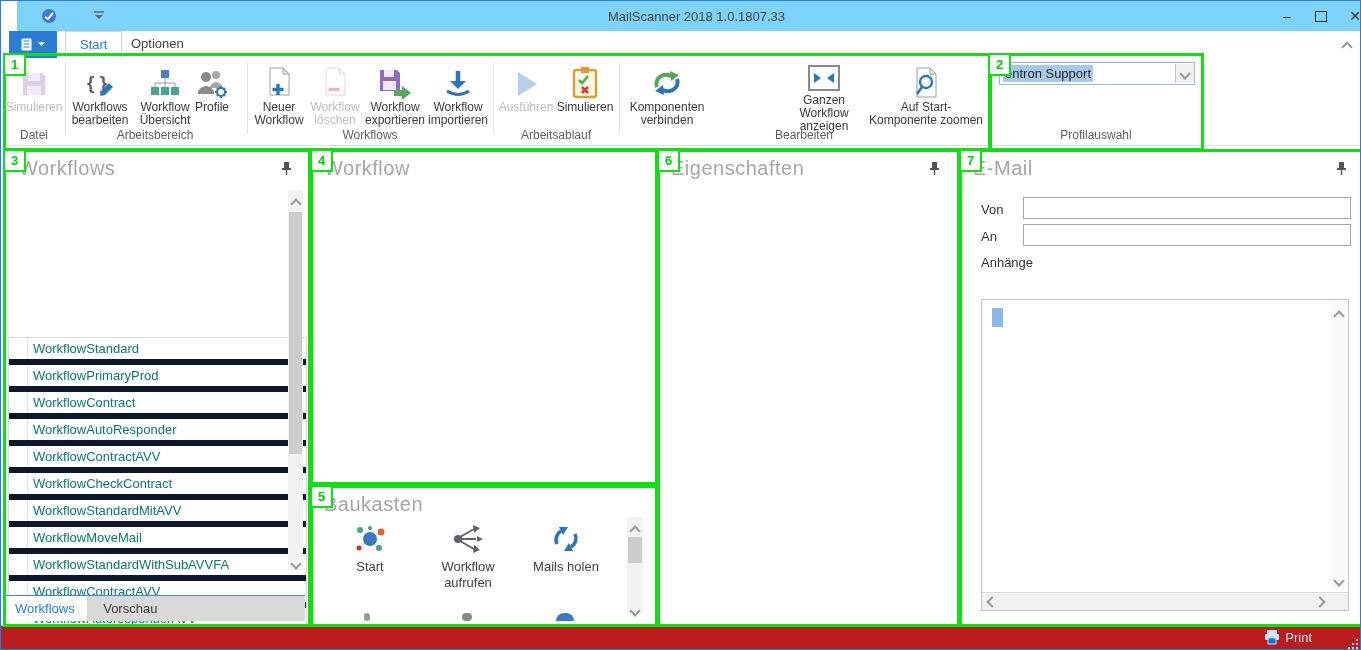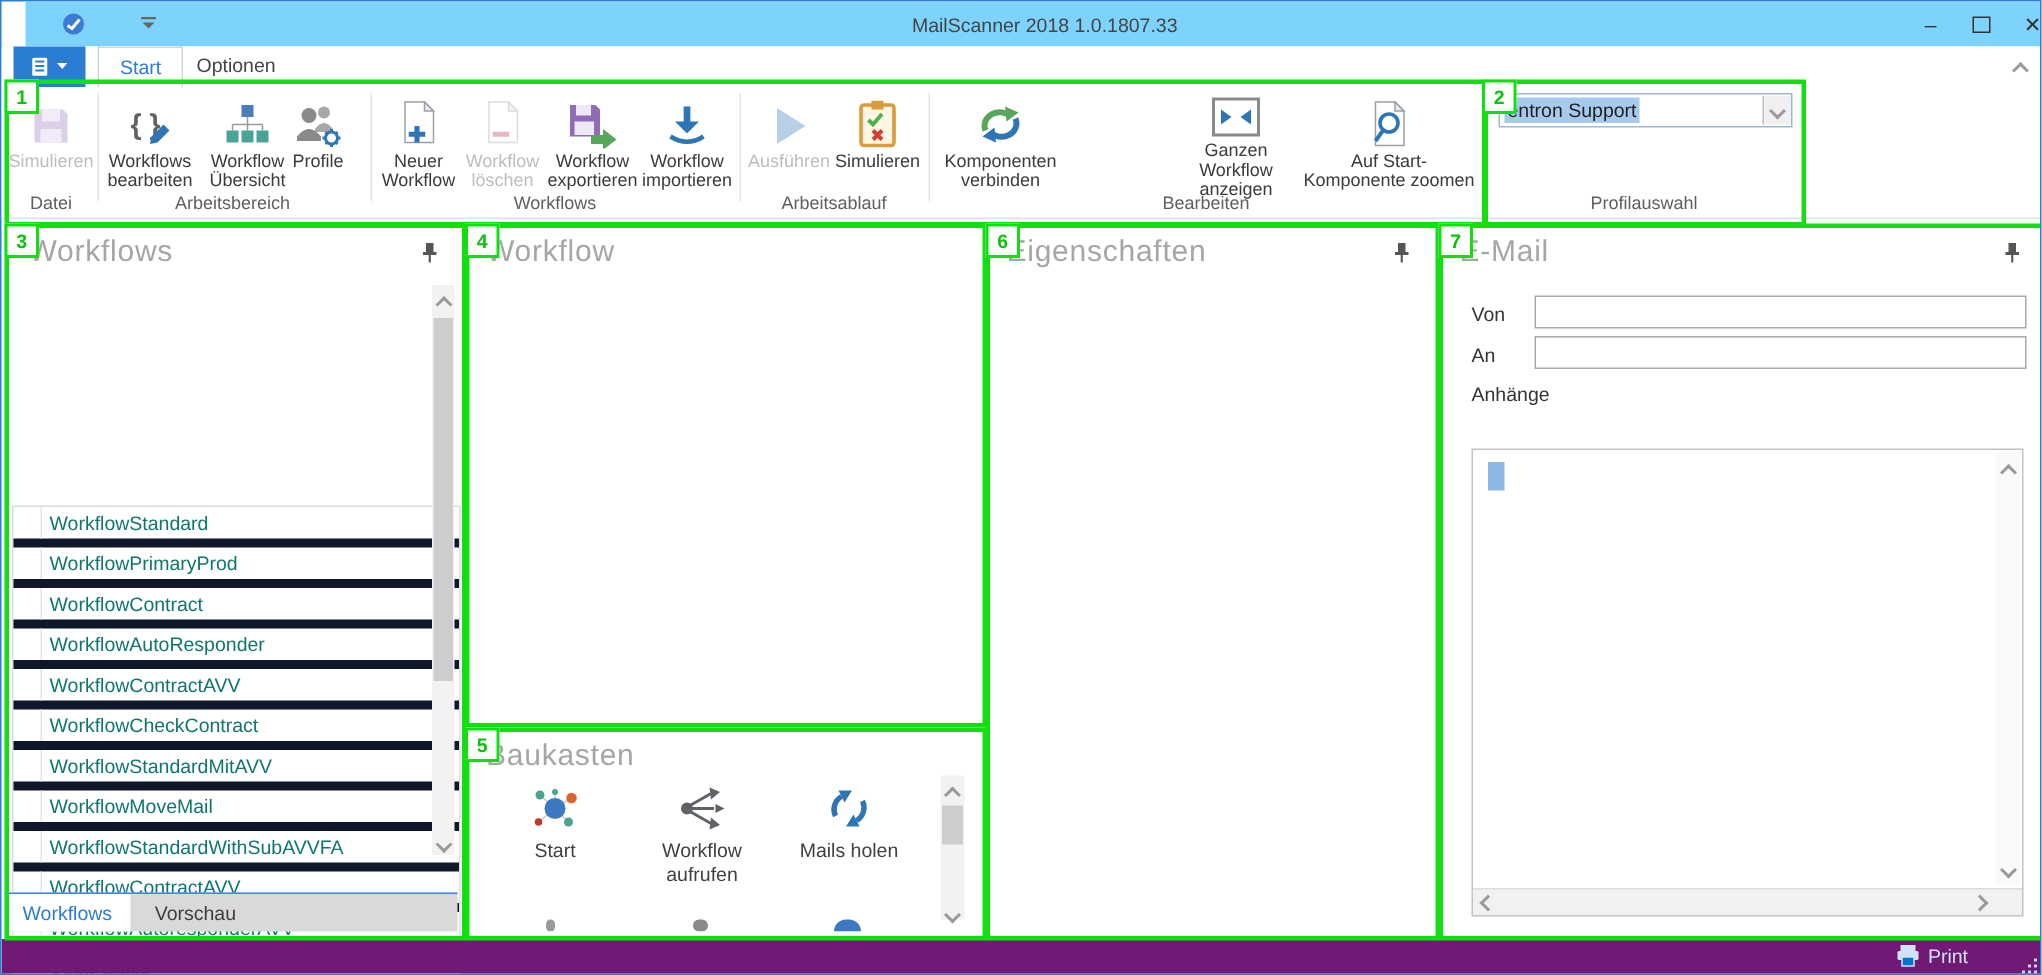--- a/index.html
+++ b/index.html
@@ -58,21 +58,21 @@
   
   .bkitem{position:absolute;width:96px;display:flex;flex-direction:column;align-items:center;}
   .bklabel{font-size:13px;color:#3f3f3f;text-align:center;line-height:16px;margin-top:4px;}
   
   .mlabel{position:absolute;font-size:13px;color:#333;}
   .minput{position:absolute;height:20px;width:320px;border:1px solid #a9a9a9;background:#fff;
           font-family:"Liberation Sans",sans-serif;font-size:13px;padding:0 3px;}
   .mailbody{position:absolute;left:980px;top:298px;width:366px;height:310px;border:1px solid #c3c3c3;background:#fff;}
   .hscroll{position:absolute;left:0;bottom:0;width:100%;height:17px;background:#f1f1f1;border-top:1px solid #dcdcdc;}
   
-  .statusbar{position:absolute;left:0;top:625px;width:100%;height:25px;background:#701a75;}
+  .statusbar{position:absolute;left:0;top:625px;width:100%;height:25px;background:#b91c1c;}
   .print{position:absolute;right:48px;top:4px;color:#cfe2f6;font-size:13px;display:flex;gap:5px;align-items:center;}
   .grip{position:absolute;right:2px;bottom:2px;width:12px;height:12px;}
   .grip i{position:absolute;width:2px;height:2px;background:#bcd7f0;}
   
   .anno{position:absolute;border:3px solid #12df12;pointer-events:none;z-index:60;}
   .badge{position:absolute;left:-3px;top:-3px;width:19px;height:19px;background:#fff;border:2px solid #12df12;
          color:#0bc30b;font-size:13px;font-weight:bold;text-align:center;line-height:19px;}
 </style>
 </head>
 <body>

